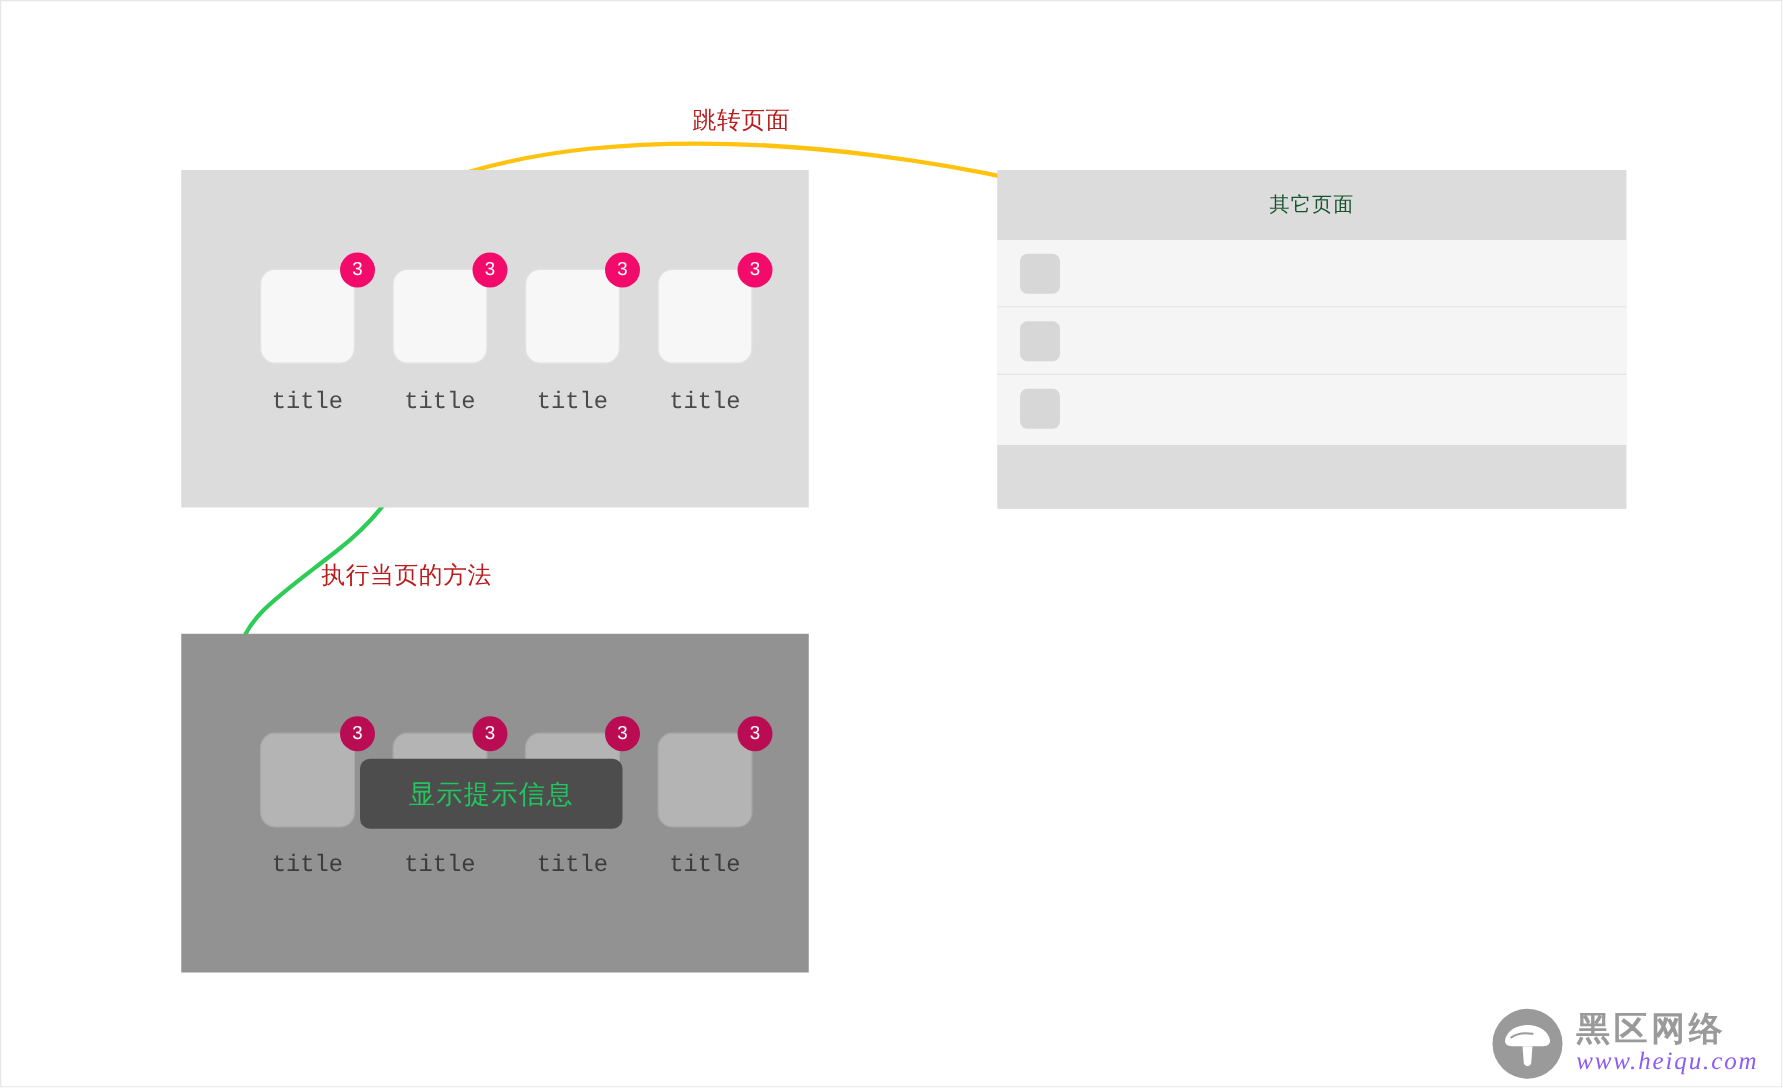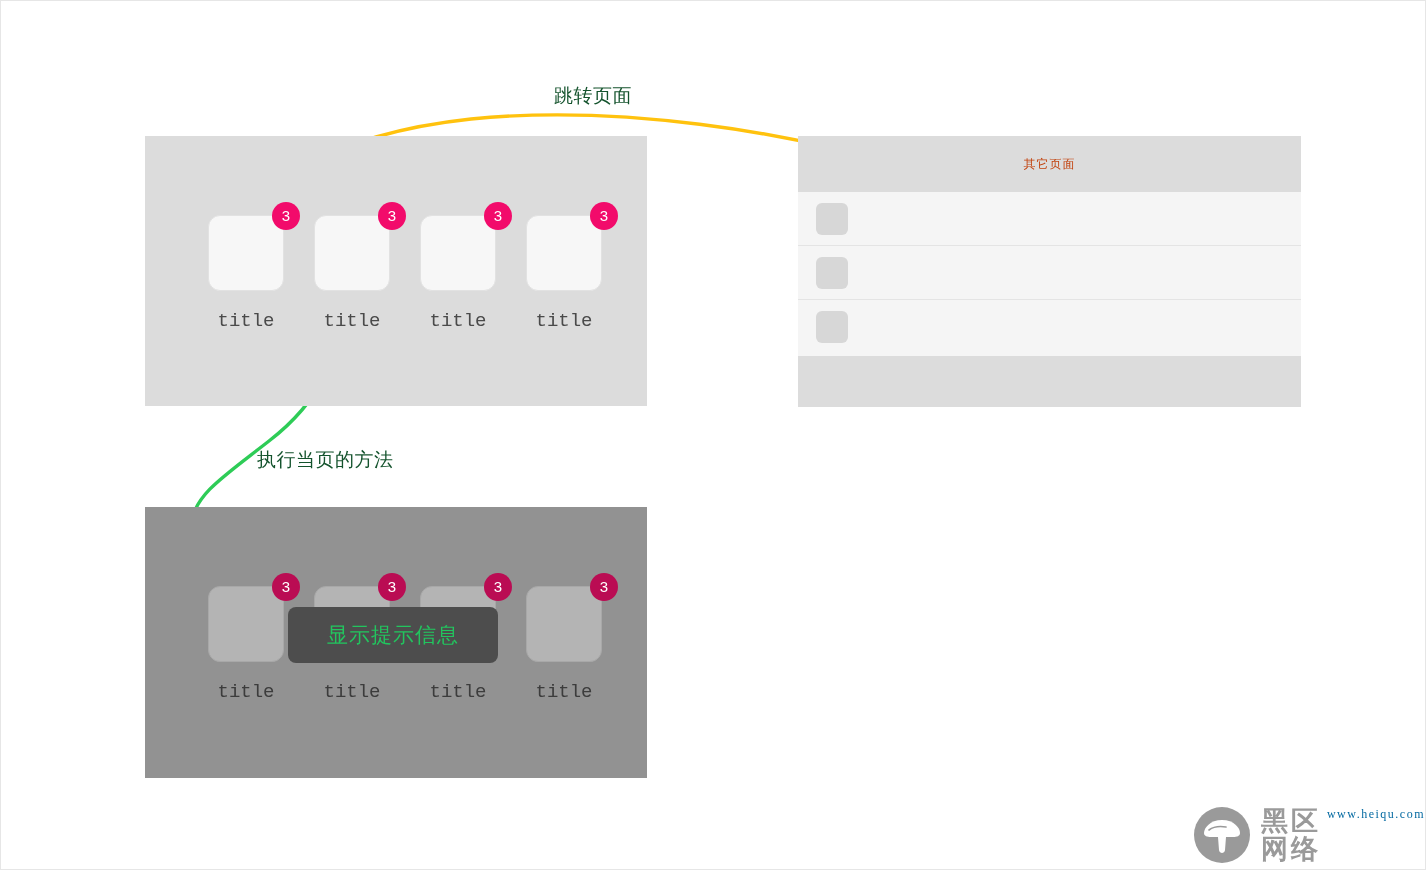--- a/index.html
+++ b/index.html
@@ -17,21 +17,21 @@
     background: #ffffff;
     border: 1px solid #e6e6e6;
     box-sizing: border-box;
     overflow: hidden;
   }
 
   
   .ann-label {
     position: absolute;
     font-size: 19px;
-    color: #14532d;
+    color: #b91c1c;
     white-space: nowrap;
     letter-spacing: 0.5px;
   }
   #label-jump  { left: 553px; top: 82px; }
   #label-exec  { left: 256px; top: 446px; font-family: Liberation Mono, monospace; }
 
   
   #curves {
     position: absolute;
     left: 0; top: 0;
@@ -138,22 +138,22 @@
 
   
   #other-header {
     position: absolute;
     left: 0; top: 0;
     width: 100%;
     height: 56px;
     display: flex;
     align-items: center;
     justify-content: center;
-    font-size: 12px;
-    color: #c2410c;
+    font-size: 16px;
+    color: #14532d;
     letter-spacing: 1px;
     background: #dcdcdc;
   }
   #other-list {
     position: absolute;
     left: 0; top: 56px;
     width: 100%;
     height: 164px;
     background: #f5f5f5;
   }
@@ -191,34 +191,35 @@
     align-items: center;
     gap: 10px;
   }
   #wm-mark {
     width: 58px;
     height: 58px;
     flex: 0 0 58px;
   }
   #wm-text {
     display: flex;
-    flex-direction: row;
+    flex-direction: column;
     justify-content: center;
   }
   #wm-name {
     font-size: 27px;
     color: #9a9a9a;
     letter-spacing: 3px;
     font-weight: bold;
     line-height: 1.05;
   }
   #wm-url {
-    font-size: 12px;
-    color: #0369a1;
+    font-size: 20px;
+    color: #8b5cf6;
     letter-spacing: 1.5px;
+    font-style: italic;
     font-family: "Liberation Serif", serif;
   }
 </style>
 </head>
 <body>
 
 <div id="stage">
 
   <svg id="curves" viewBox="0 0 1426 870" xmlns="http://www.w3.org/2000/svg">
     <path id="curve-jump" d="M 228 253 C 232 190 330 133 470 118 C 620 103 790 132 888 163" fill="none" stroke="#FFC20E" stroke-width="3.4" stroke-linecap="round"></path>

